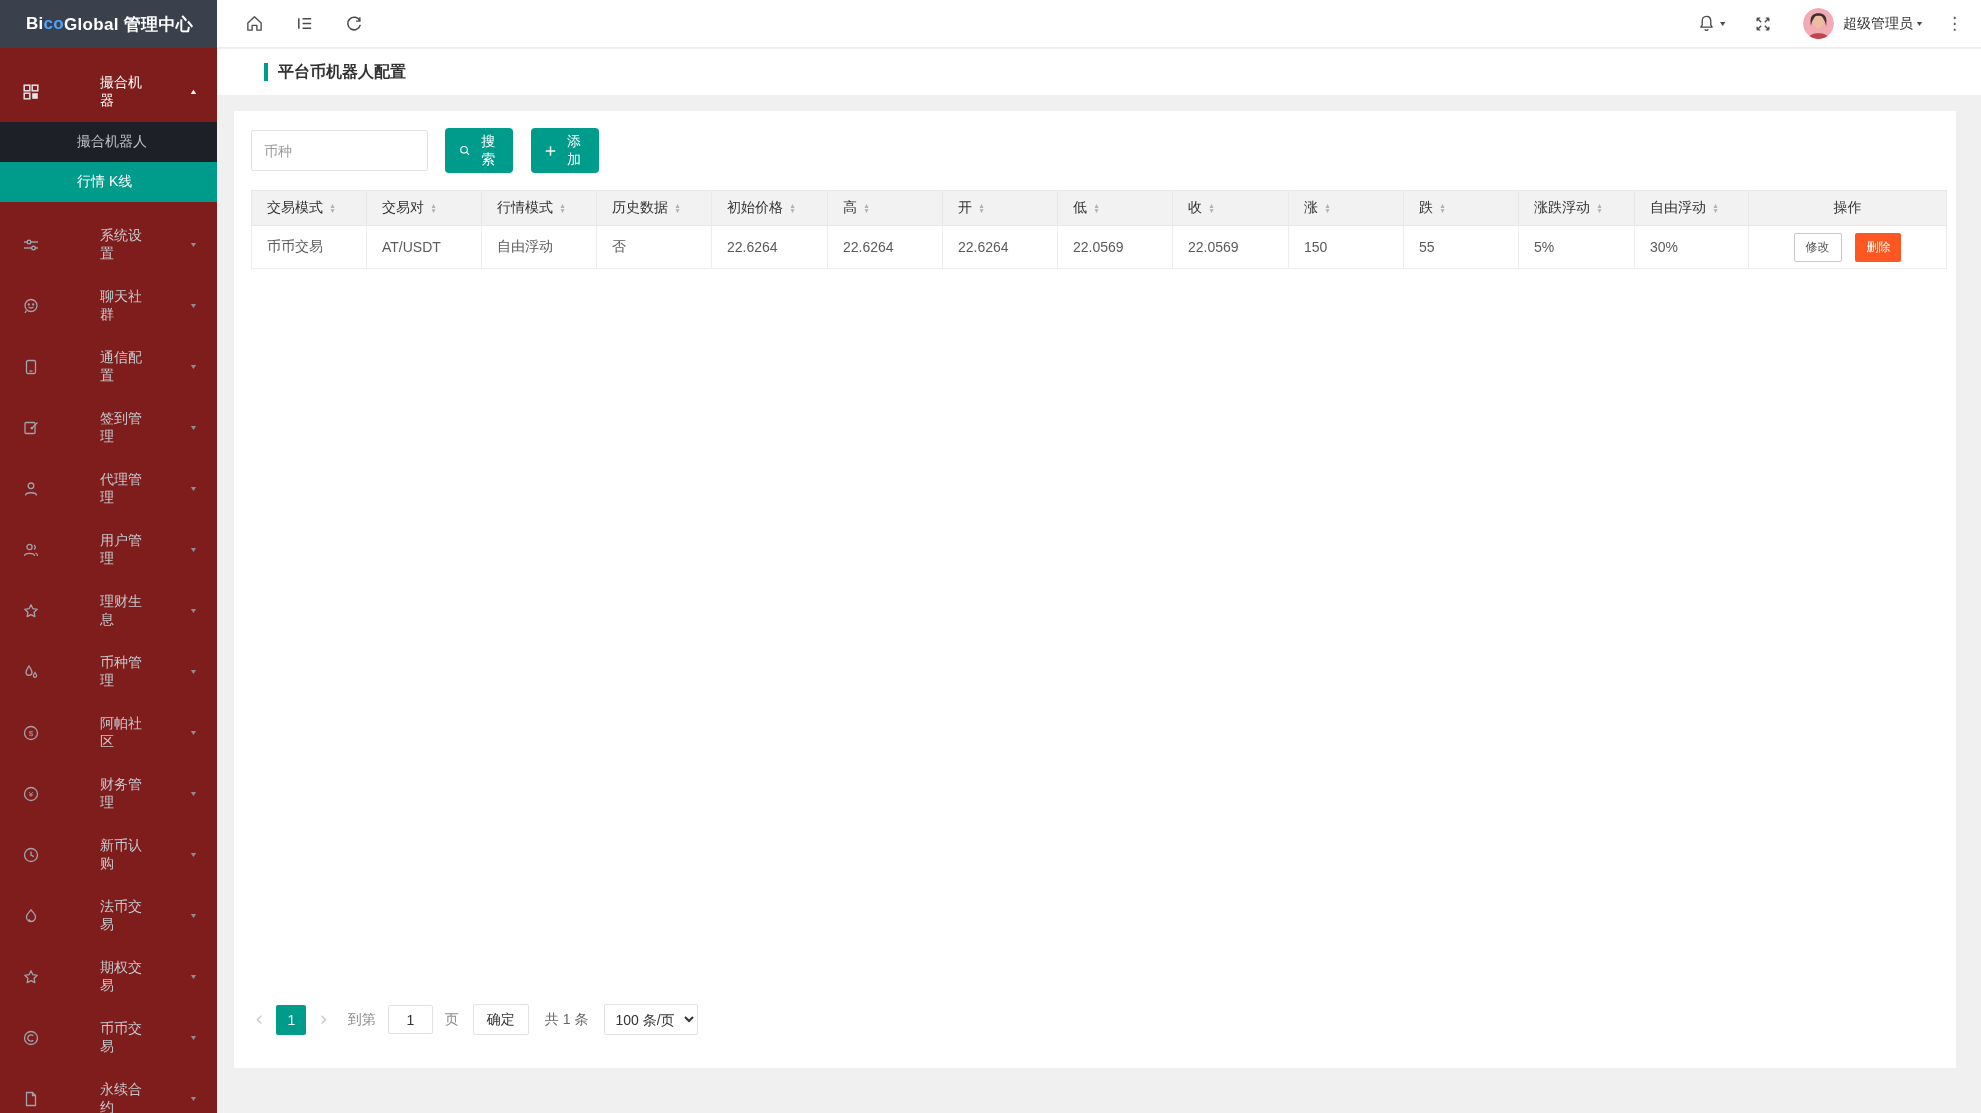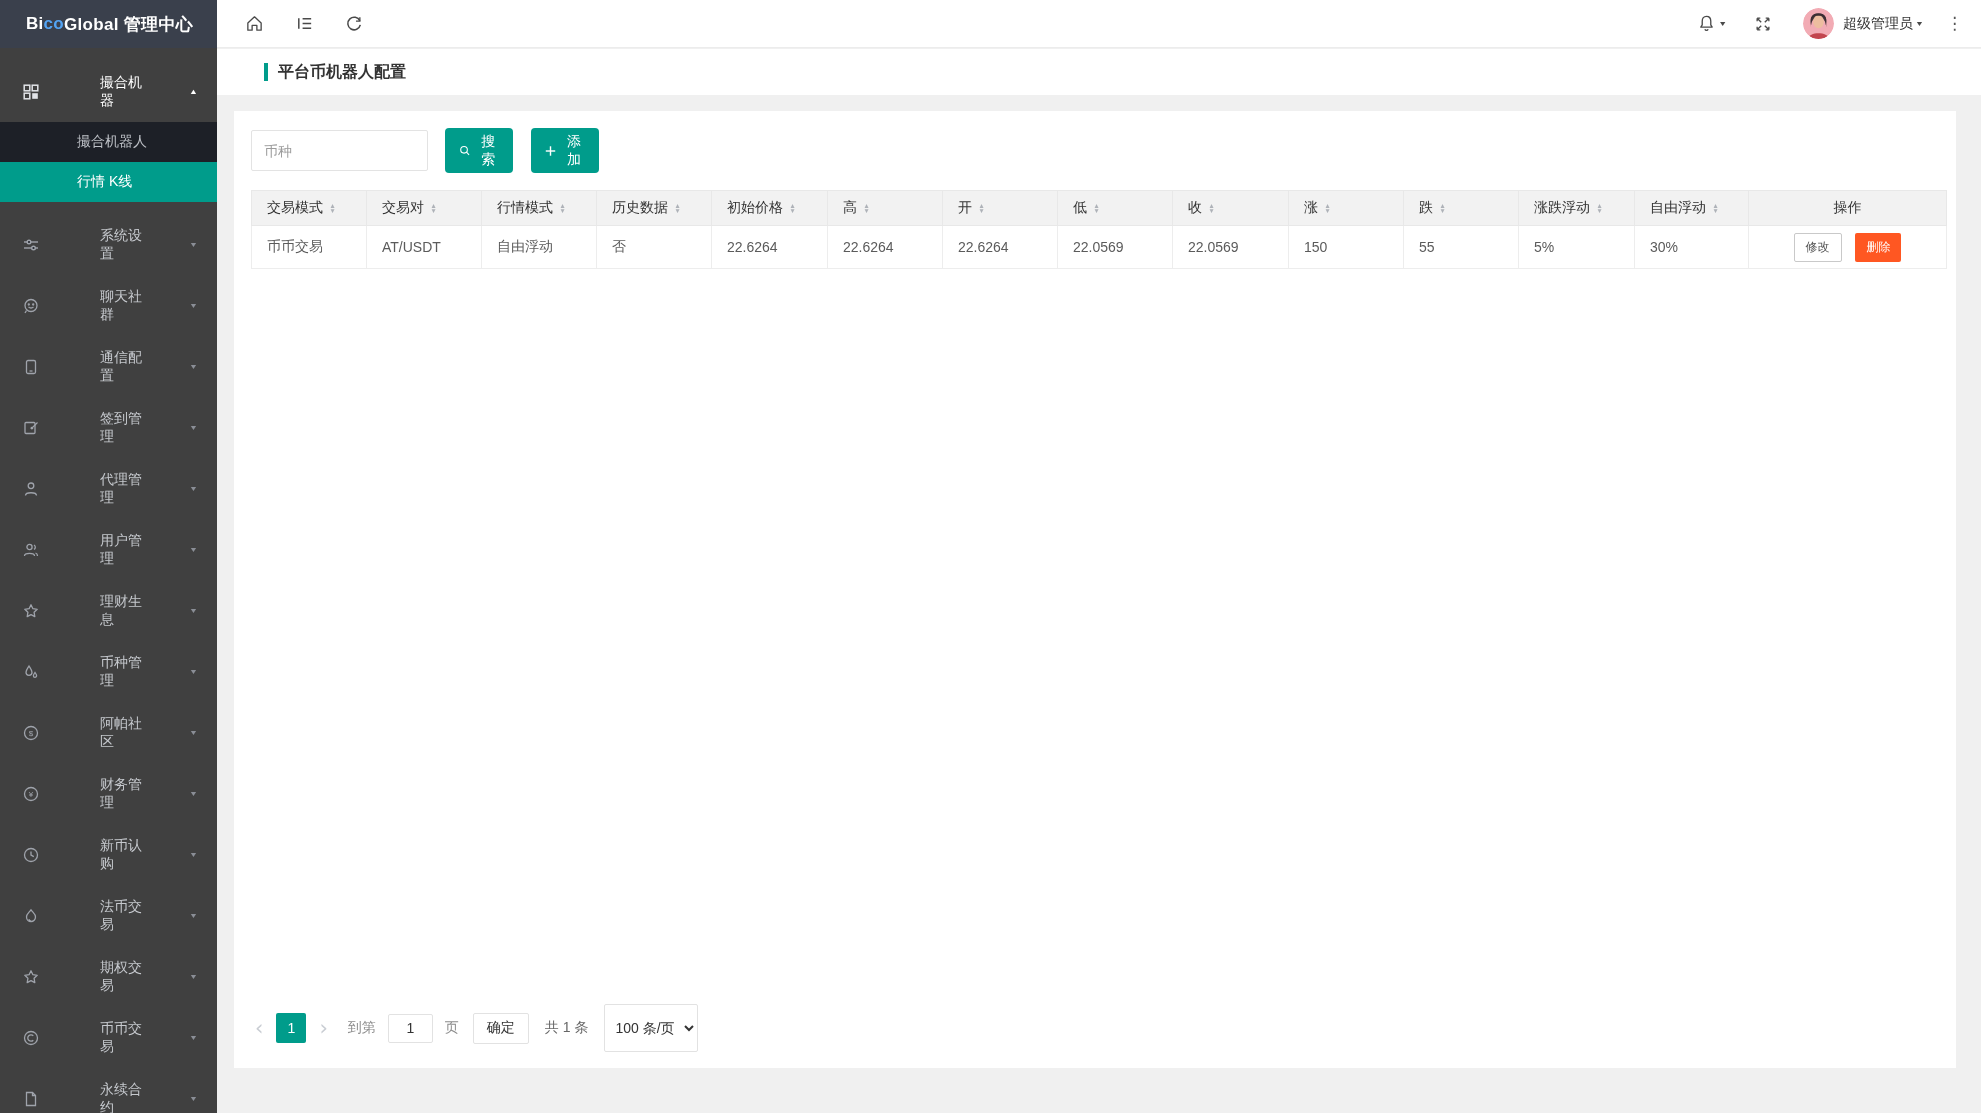--- a/index.html
+++ b/index.html
@@ -1,20 +1,20 @@
 <!DOCTYPE html>
 <html><head>
 <meta charset="utf-8">
 <style>
   * { margin:0; padding:0; box-sizing:border-box; }
   html,body { width:1981px; height:1113px; }
   body { font-family:"Liberation Sans","DejaVu Sans",sans-serif; background:#f0f0f0; position:relative; overflow:hidden; }
 
   
-  .sidebar { position:absolute; left:0; top:0; width:217px; height:1113px; background:#404040; z-index:5; }
+  .sidebar { position:absolute; left:0; top:0; width:217px; height:1113px; background:#7f1d1d; z-index:5; }
   .logo { height:48px; background:#3A404C; color:#fff; display:flex; align-items:center; padding-left:26px; font-size:17px; font-weight:bold; letter-spacing:.3px; white-space:nowrap; }
   .logo .co { color:#53A4F4; }
   .nav { padding-top:13px; }
   .nav-item { height:61px; display:flex; align-items:center; padding:0 19px 0 22px; color:#C6C9CE; font-size:14px; cursor:pointer;gap:44px; }
   .nav-item.parent-active { color:#FFFFFF; }
   .nicon { width:18px; height:18px; margin-right:16px; color:#9FA3AB; flex:0 0 18px; display:flex; align-items:center; justify-content:center; }
   .nav-item.parent-active .nicon { color:#E2E4E8; }
   .nav-arrow { margin-left:auto; font-size:9px; color:#8A8E96; transform:scale(1,.8); }
   .nav-item.parent-active .nav-arrow { color:#fff; }
   .submenu { background:#1D2027; margin-bottom:12px; }
@@ -65,21 +65,21 @@
 
   
   .pagination { position:absolute; left:17px; top:893px; display:flex; align-items:center; font-size:14px; }
   .pg-chevron { color:#C9CDD3; font-size:21px; line-height:1; cursor:pointer; padding:0 4px; font-family:"DejaVu Sans",sans-serif; }
   .pg-active { width:30px; height:30px; background:#009C8B; color:#fff; display:flex; align-items:center; justify-content:center; border-radius:2px; margin:0 9px; cursor:pointer; }
   .pg-label { color:#8C8C8C; margin:0 6px 0 16px; }
   .pg-label2 { color:#8C8C8C; margin:0 14px 0 6px; }
   .pg-input { width:45px; height:29px; border:1px solid #E2E2E2; border-radius:2px; text-align:center; font-size:14px; color:#333; font-family:inherit; margin:0 6px; outline:none; }
   .pg-confirm { height:31px; padding:0 13px; border:1px solid #E2E2E2; border-radius:2px; background:#fff; color:#333; font-size:14px; font-family:inherit; cursor:pointer; }
   .pg-total { color:#666; margin:0 16px; }
-  .pg-select { height:48px; border:1px solid #E2E2E2; border-radius:2px; background:#fff; color:#333; font-size:14px; font-family:inherit; padding:0 6px; cursor:pointer; outline:none; }
+  .pg-select { height:31px; border:1px solid #E2E2E2; border-radius:2px; background:#fff; color:#333; font-size:14px; font-family:inherit; padding:0 6px; cursor:pointer; outline:none; }
 
   svg { display:block; }
 </style>
 </head>
 <body>
 
 <aside class="sidebar">
   <div class="logo">
       <span>Bi</span>
       <span class="co">co</span>

